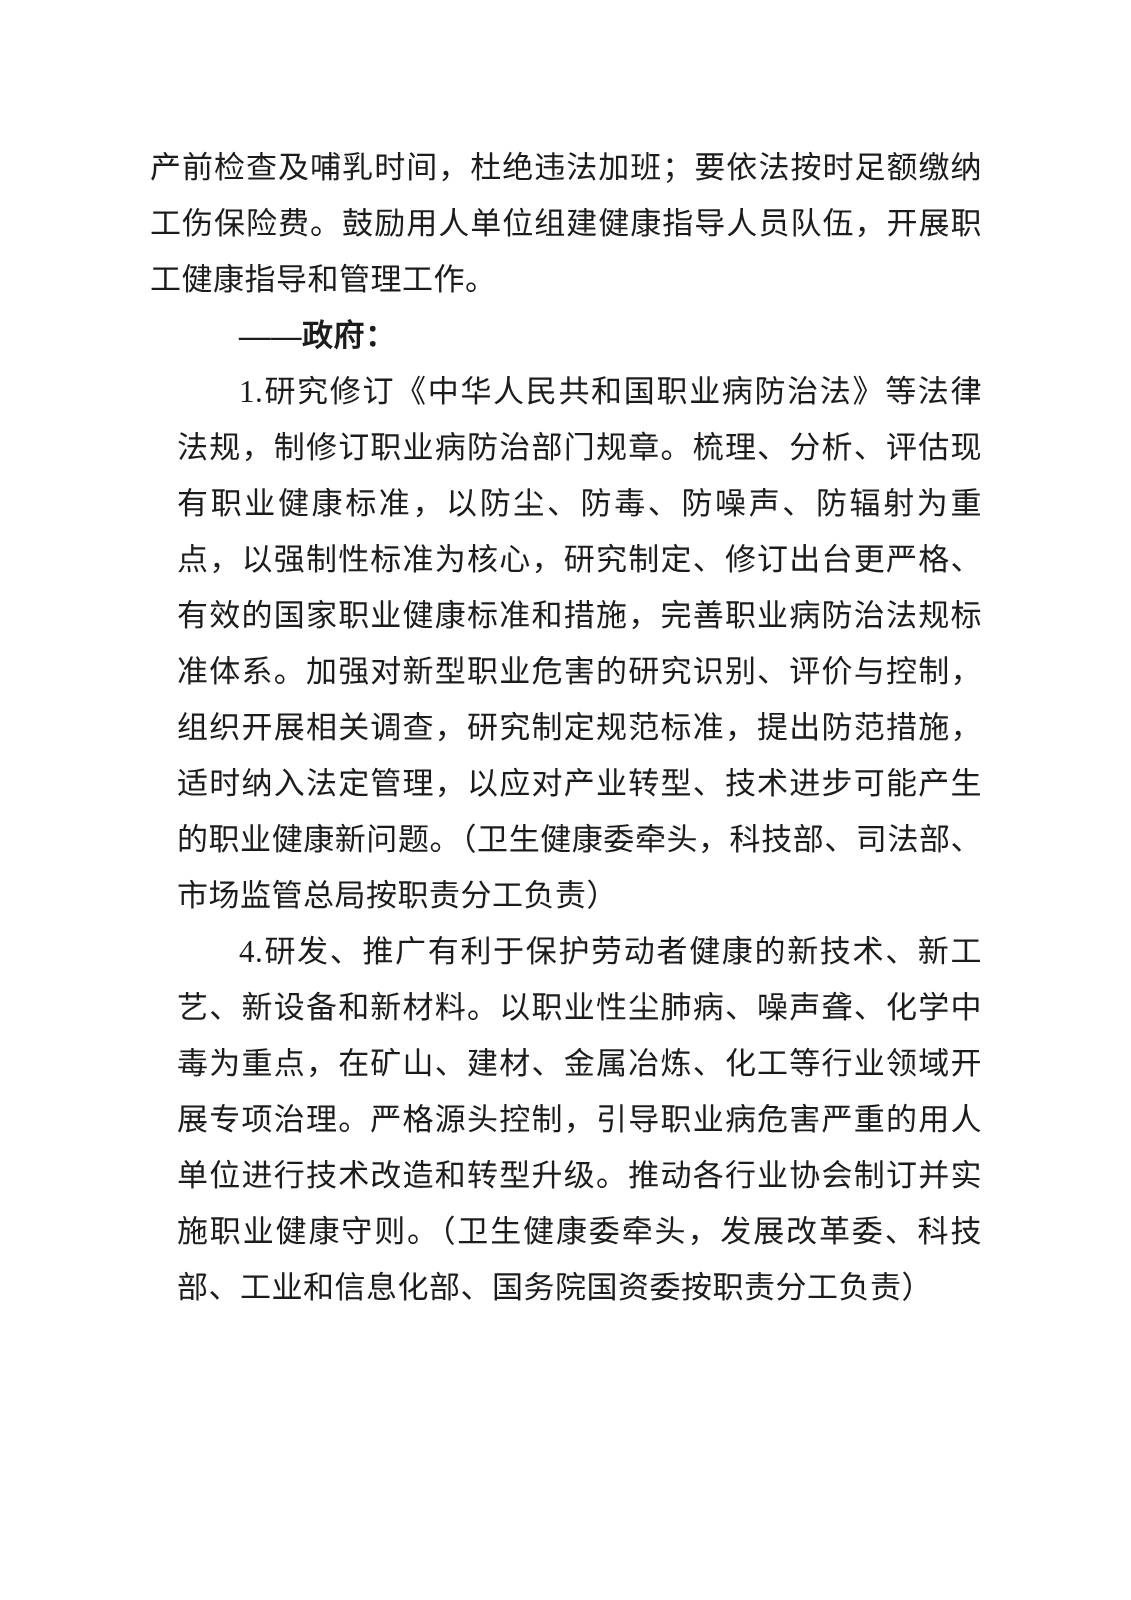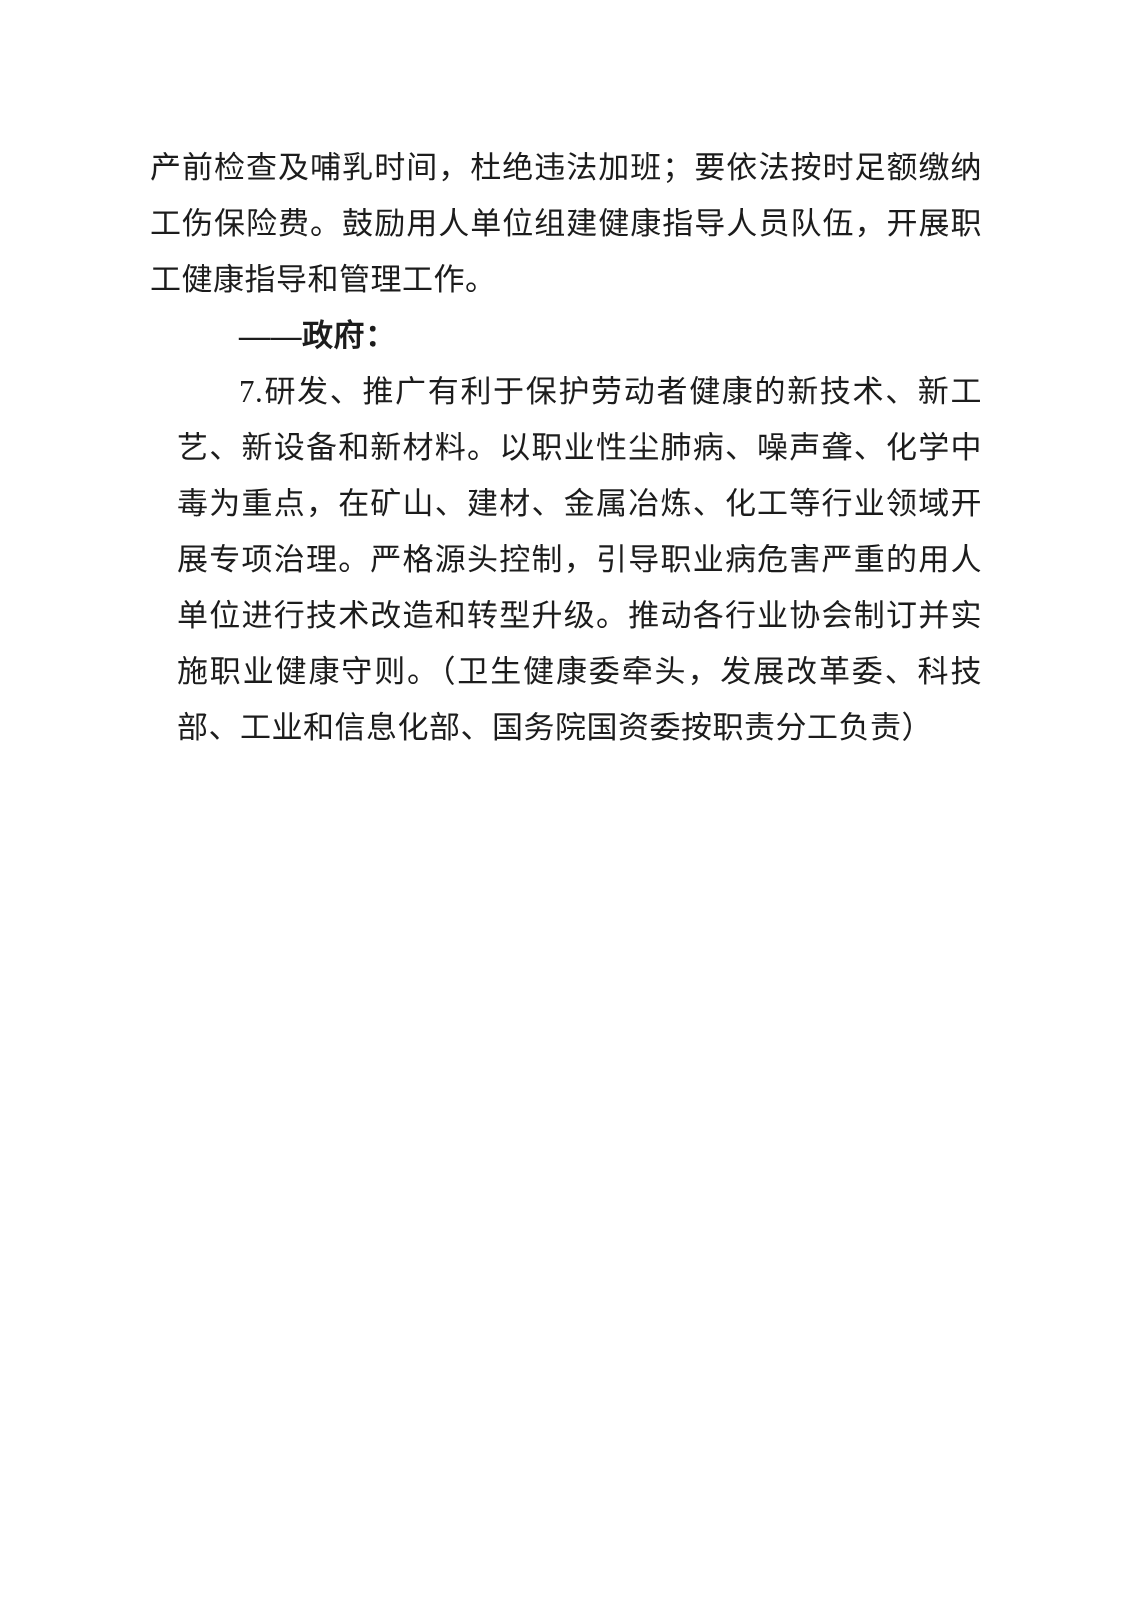--- a/index.html
+++ b/index.html
@@ -50,16 +50,17 @@
     font-family: Liberation Sans, sans-serif;
   }
 </style>
 </head>
 <body>
 
 <div class="page">
   <div class="content">
     <p class="para">产前检查及哺乳时间，杜绝违法加班；要依法按时足额缴纳工伤保险费。鼓励用人单位组建健康指导人员队伍，开展职工健康指导和管理工作。</p>
     <p class="para indent heading">——政府：</p>
-    <p class="para indent">7.研发、推广有利于保护劳动者健康的新技术、新工艺、新设备和新材料。以职业性尘肺病、噪声聋、化学中毒为重点，在矿山、建材、金属冶炼、化工等行业领域开展专项治理。严格源头控制，引导职业病危害严重的用人单位进行技术改造和转型升级。推动各行业协会制订并实施职业健康守则。（卫生健康委牵头，发展改革委、科技部、工业和信息化部、国务院国资委按职责分工负责）</p>
+    <p class="para indent">1.研究修订《中华人民共和国职业病防治法》等法律法规，制修订职业病防治部门规章。梳理、分析、评估现有职业健康标准，以防尘、防毒、防噪声、防辐射为重点，以强制性标准为核心，研究制定、修订出台更严格、有效的国家职业健康标准和措施，完善职业病防治法规标准体系。加强对新型职业危害的研究识别、评价与控制，组织开展相关调查，研究制定规范标准，提出防范措施，适时纳入法定管理，以应对产业转型、技术进步可能产生的职业健康新问题。（卫生健康委牵头，科技部、司法部、市场监管总局按职责分工负责）</p>
+    <p class="para indent">4.研发、推广有利于保护劳动者健康的新技术、新工艺、新设备和新材料。以职业性尘肺病、噪声聋、化学中毒为重点，在矿山、建材、金属冶炼、化工等行业领域开展专项治理。严格源头控制，引导职业病危害严重的用人单位进行技术改造和转型升级。推动各行业协会制订并实施职业健康守则。（卫生健康委牵头，发展改革委、科技部、工业和信息化部、国务院国资委按职责分工负责）</p>
   </div>
   <div class="page-number">74</div>
 </div>
 
 </body></html>

